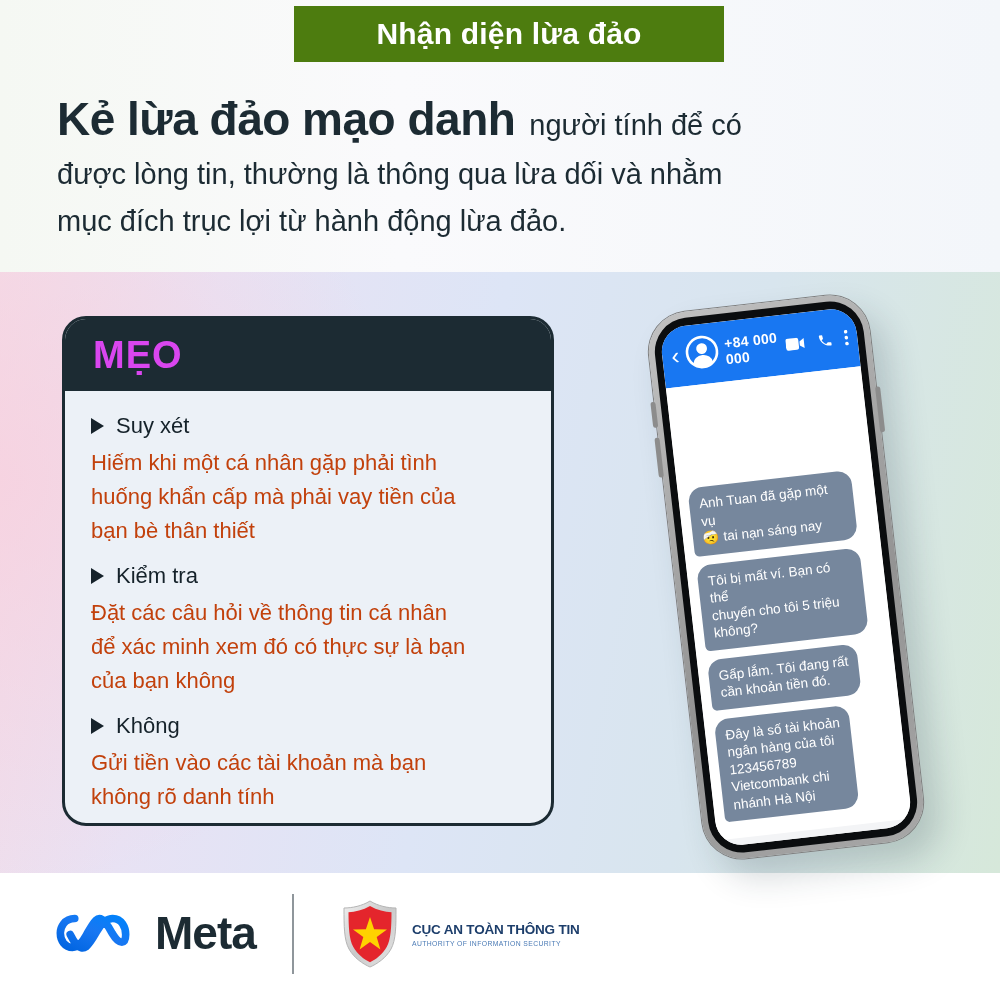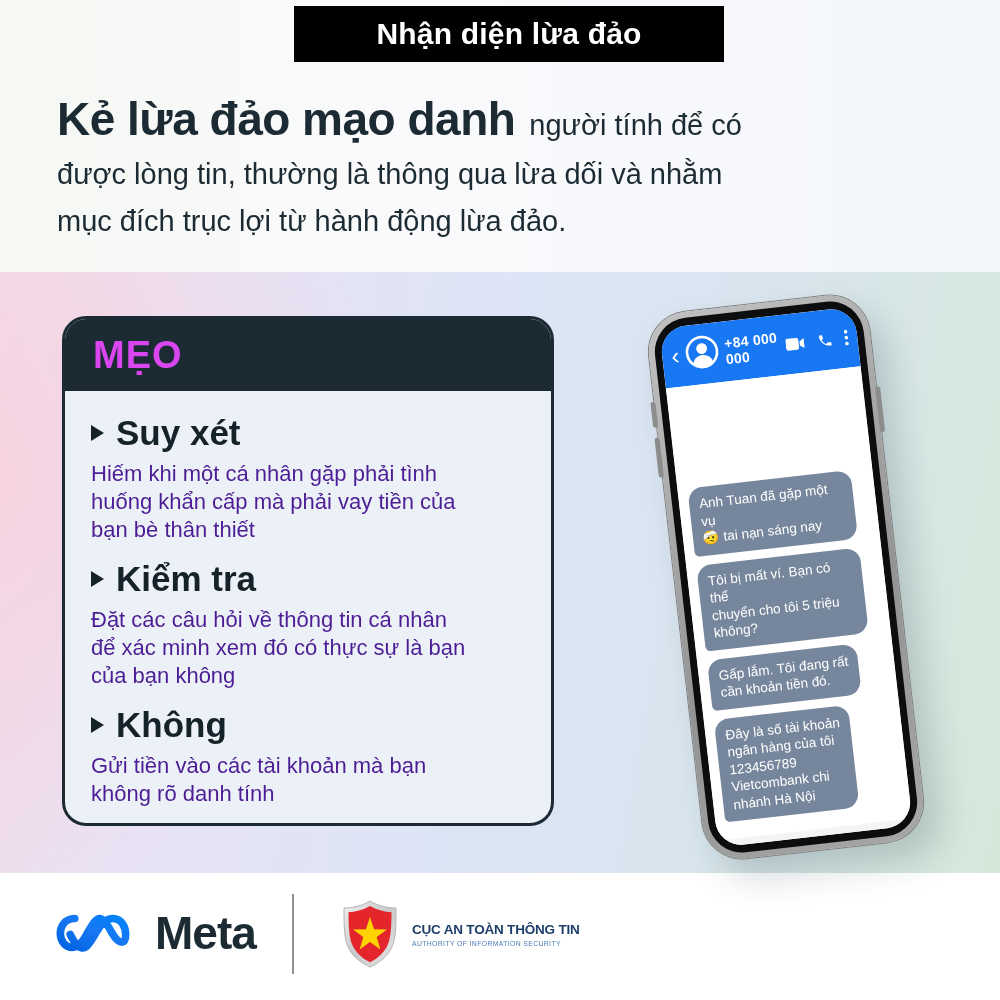--- a/index.html
+++ b/index.html
@@ -19,21 +19,21 @@
     background:
       radial-gradient(circle at 0% 35%, rgba(248,208,222,.75), rgba(248,208,222,0) 38%),
       linear-gradient(100deg,#f3dce8 0%,#e8e2f4 20%,#dde5f6 46%,#d8e5ee 70%,#d6e8da 100%);
   }
   .bg-bottom {
     position:absolute; left:0; top:873px; width:1000px; height:127px; background:#ffffff;
   }
   
   .banner {
     position:absolute; left:294px; top:6px; width:430px; height:56px;
-    background:#000000; color:#fff; display:flex; align-items:center; justify-content:center;
+    background:#4d7c0f; color:#fff; display:flex; align-items:center; justify-content:center;
     font-size:30px; font-weight:bold; letter-spacing:.2px;
   }
   
   .headline { position:absolute; left:57px; top:92px; width:910px; color:#1C2B33; }
   .headline .l1 { display:flex; align-items:baseline; gap:14px; }
   .headline .l1 strong { font-size:46px; font-weight:bold; letter-spacing:-.5px; }
   .headline .l1 span { font-size:29px; }
   .headline .l2, .headline .l3 { font-size:29px; line-height:47px; }
   .headline .l2 { margin-top:5px; }
   
@@ -42,27 +42,27 @@
     border:3px solid #1C2B33; border-radius:24px; background:#ECF1F7; overflow:hidden;
   }
   .card-header {
     height:72px; background:#1C2B33; display:flex; align-items:center;
     padding-left:28px; color:#d946ef; font-size:38px; font-weight:bold; letter-spacing:1px;
   }
   .card-body { padding:22px 26px 0 26px; }
   .tip { margin-bottom:15px; }
   .tip-title {
     display:flex; align-items:center; gap:12px;
-    font-size:35px; font-weight:bold; color:#15222a; margin-bottom:7px;
+    font-size:22px; font-weight:normal; color:#15222a; margin-bottom:7px;
   }
   .tri {
     width:0; height:0; border-left:13px solid #15222a;
     border-top:8px solid transparent; border-bottom:8px solid transparent;
   }
-  .tip-body { font-size:22px; line-height:28px; color:#4c1d95; white-space:pre-line; }
+  .tip-body { font-size:22px; line-height:34px; color:#c2410c; white-space:pre-line; }
   
   .phone {
     position:absolute; left:675px; top:302px; width:222px; height:550px;
     transform:rotate(-6.5deg);
   }
   .phone-frame {
     position:relative; width:100%; height:100%; border-radius:40px; padding:6px;
     background:linear-gradient(150deg,#c2c2c2,#939393 60%,#a7a7a7);
     box-shadow:0 0 0 1px #7f7f7f, 14px 20px 34px rgba(30,50,60,.20);
   }

